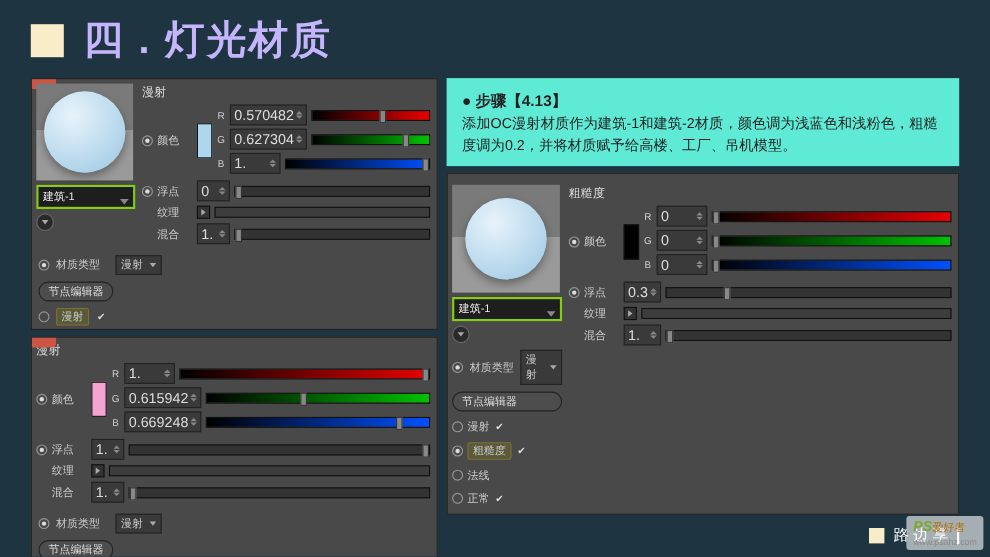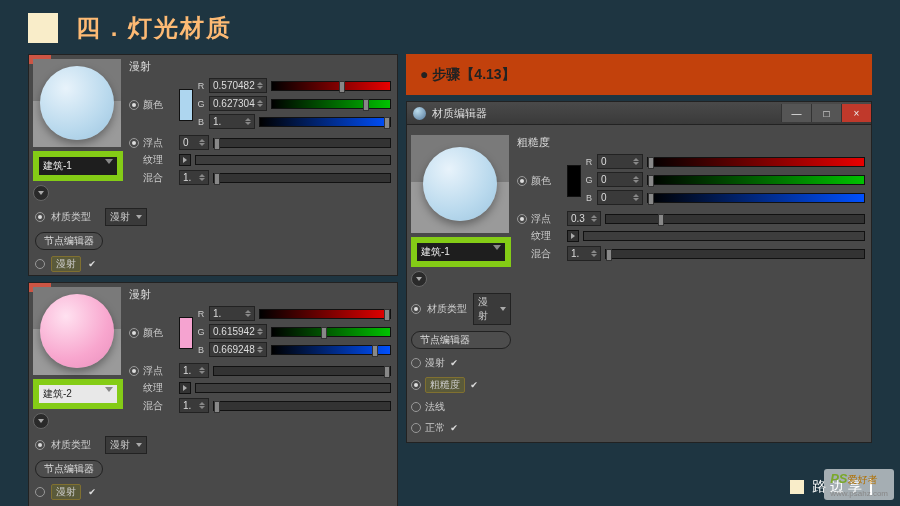--- a/index.html
+++ b/index.html
@@ -1,60 +1,60 @@
 <!DOCTYPE html>
 <html><head>
 <meta charset="utf-8">
 <style>
 *{box-sizing:border-box;margin:0;padding:0;font-family:"Microsoft YaHei",sans-serif}
 body{background:#1e3541;width:900px;height:506px;overflow:hidden;color:#ccc;font-size:10px}
 .header{display:flex;align-items:center;padding:12px 28px 10px}
 .header .sq{width:30px;height:30px;background:#f9edc9;margin-right:18px}
-.header h1{color:#fdba74;font-size:24px;font-weight:bold;letter-spacing:2px}
+.header h1{color:#c4b5fd;font-size:36px;font-weight:bold;letter-spacing:2px}
 .grid{display:flex;gap:8px;padding:0 28px}
 .col-left{width:370px;display:flex;flex-direction:column;gap:6px}
 .col-right{flex:1;display:flex;flex-direction:column;gap:6px}
 .panel{background:#494949;border:1px solid #222;position:relative}
 .panel .redcorner{position:absolute;top:0;left:0;width:22px;height:9px;background:#c54;border-bottom-right-radius:4px}
 .panel-body{display:flex;padding:4px 6px 4px 4px;gap:6px}
 .preview-col{width:90px;display:flex;flex-direction:column;gap:4px}
 .sphere{width:88px;height:88px;background:linear-gradient(to bottom,#7a7a7a 0%,#7a7a7a 48%,#9a9a9a 48%,#9a9a9a 100%);display:flex;align-items:center;justify-content:center;position:relative}
 .sphere::after{content:"";width:74px;height:74px;border-radius:50%;background:radial-gradient(circle at 35% 30%,#e8f3fb,#b9d9ed 60%,#9cc5e0);box-shadow:0 4px 8px rgba(0,0,0,.35)}
 .sphere.pink::after{background:radial-gradient(circle at 35% 30%,#ffe1f0,#f8a6ce 60%,#e98ebc)}
-.name-field{background:#1e1e1e;border:6px solid #84cc16;padding:2px 4px;font-size:10px;color:#eee;display:flex;align-items:flex-start;justify-content:space-between}
+.name-field{background:#1e1e1e;border:2px solid #84cc16;padding:2px 4px;font-size:10px;color:#eee;display:flex;align-items:flex-end;justify-content:space-between}
 .name-field .dd{width:0;height:0;border-left:4px solid transparent;border-right:4px solid transparent;border-top:5px solid #888}
 .circ-dd{width:16px;height:16px;border-radius:50%;background:#2a2a2a;border:1px solid #666;display:flex;align-items:center;justify-content:center}
 .circ-dd::after{content:"";width:0;height:0;border-left:3px solid transparent;border-right:3px solid transparent;border-top:4px solid #aaa}
 .row{display:flex;align-items:center;gap:4px;margin-bottom:3px}
 .radio{width:10px;height:10px;border-radius:50%;border:1px solid #999;display:inline-block;flex-shrink:0}
 .radio.on::after{content:"";display:block;width:4px;height:4px;border-radius:50%;background:#ddd;margin:2px}
 .lbl{font-size:10px;color:#ccc;min-width:48px}
 .lbl-narrow{min-width:32px}
 .chan{width:8px;font-size:9px;text-align:center;color:#ccc}
-.numbox{background:#3a3a3a;border:1px solid #222;padding:1px 3px;font-size:10px;color:#ddd;min-width:46px;display:flex;align-items:center;justify-content:space-between}
+.numbox{background:#3a3a3a;border:1px solid #222;padding:1px 3px;font-size:13px;color:#ddd;min-width:46px;display:flex;align-items:center;justify-content:space-between}
 .spinner{display:flex;flex-direction:column;margin-left:2px}
 .spinner span{width:0;height:0;border-left:3px solid transparent;border-right:3px solid transparent}
 .spinner .u{border-bottom:3px solid #888;margin-bottom:1px}
 .spinner .d{border-top:3px solid #888}
 .slider{flex:1;height:10px;background:#2a2a2a;border:1px solid #111;position:relative}
 .slider.red{background:linear-gradient(to right,#000,#e80000)}
 .slider.green{background:linear-gradient(to right,#000,#00c200)}
 .slider.blue{background:linear-gradient(to right,#000,#0050ff)}
 .slider.grey{background:#333}
 .slider .thumb{position:absolute;top:-1px;width:6px;height:12px;background:#888;border:1px solid #333}
 .swatch{width:14px;height:32px;background:#222;border:1px solid #111;flex-shrink:0}
 .tri-btn{width:12px;height:12px;background:#333;border:1px solid #111;display:flex;align-items:center;justify-content:center;flex-shrink:0}
 .tri-btn::after{content:"";width:0;height:0;border-top:3px solid transparent;border-bottom:3px solid transparent;border-left:4px solid #aaa}
 .select{background:#3a3a3a;border:1px solid #222;padding:1px 4px;font-size:10px;display:flex;align-items:center;gap:4px}
 .select .dd{width:0;height:0;border-left:3px solid transparent;border-right:3px solid transparent;border-top:4px solid #aaa;margin-left:2px}
 .pill-btn{background:#4d4d4d;border:1px solid #222;border-radius:9px;padding:1px 8px;font-size:10px;color:#ddd;display:inline-block}
 .check{width:10px;height:10px;display:inline-flex;align-items:center;justify-content:center;color:#ddd;font-size:9px}
 .section-title{font-size:11px;color:#ddd;margin-bottom:4px}
 .props-col{flex:1}
-.instruction{background:#c2410c;color:#222;padding:10px 14px;font-size:13px;line-height:1.5}
+.instruction{background:#5eead4;color:#222;padding:10px 14px;font-size:13px;line-height:1.5}
 .instruction .step{font-weight:bold;font-size:14px}
 .win{background:#494949;border:1px solid #222}
 .titlebar{background:linear-gradient(#4a4a4a,#3a3a3a);display:flex;align-items:center;justify-content:space-between;padding:2px 0 2px 6px;border-bottom:1px solid #222}
 .titlebar .t-left{display:flex;align-items:center;gap:6px;color:#ddd;font-size:11px}
 .titlebar .t-icon{width:13px;height:13px;border-radius:50%;background:radial-gradient(circle at 35% 30%,#bde,#579)}
 .win-btns{display:flex}
 .win-btn{width:30px;height:18px;display:flex;align-items:center;justify-content:center;font-size:10px;color:#eee;background:#555;border-left:1px solid #333}
 .win-btn.close{background:#c0392b}
 .footer{position:absolute;bottom:10px;right:28px;display:flex;align-items:center;gap:8px}
 .footer .sq{width:14px;height:14px;background:#f9edc9}
@@ -187,28 +187,20 @@
           <span class="hl">
             <span>漫射</span>
           </span>
           <span class="check">✔</span>
         </div>
     </div>
 
     <div class="panel">
       <div class="redcorner"></div>
       <div class="panel-body">
-        <div class="preview-col">
-          <div class="sphere pink"></div>
-          <div class="name-field" style="background:#e8e8e8;color:#222">
-            <span>建筑-2</span>
-            <span class="dd"></span>
-          </div>
-          <div class="circ-dd"></div>
-        </div>
         <div class="props-col">
           <div class="section-title">漫射</div>
           <div class="row">
             <span class="radio on"></span>
             <span class="lbl lbl-narrow">颜色</span>
             <div class="swatch" style="background:#f5a3d0"></div>
             <div style="flex:1">
               <div class="row">
                   <span class="chan">R</span>
                   <div class="numbox">
@@ -309,34 +301,24 @@
           <span>粗糙度</span>
           <span class="check">✔</span>
         </div>
     </div>
 
   </div>
 
   <div class="col-right">
     <div class="instruction">
       <div class="step">● 步骤【4.13】</div>
+      <div>添加OC漫射材质作为建筑-1和建筑-2材质，颜色调为浅蓝色和浅粉色，粗糙度调为0.2，并将材质赋予给高楼、工厂、吊机模型。</div>
     </div>
 
     <div class="win">
-      <div class="titlebar">
-        <div class="t-left">
-            <span class="t-icon"></span>
-            <span>材质编辑器</span>
-          </div>
-        <div class="win-btns">
-          <div class="win-btn">—</div>
-          <div class="win-btn">□</div>
-          <div class="win-btn close">×</div>
-        </div>
-      </div>
       <div class="redcorner" style="top:22px"></div>
       <div class="panel-body" style="padding-top:10px">
         <div class="preview-col" style="width:100px">
           <div class="sphere" style="width:98px;height:98px"></div>
           <div class="name-field">
             <span>建筑-1</span>
             <span class="dd"></span>
           </div>
           <div class="circ-dd"></div>
           <div class="attr-row" style="padding:2px 0">

